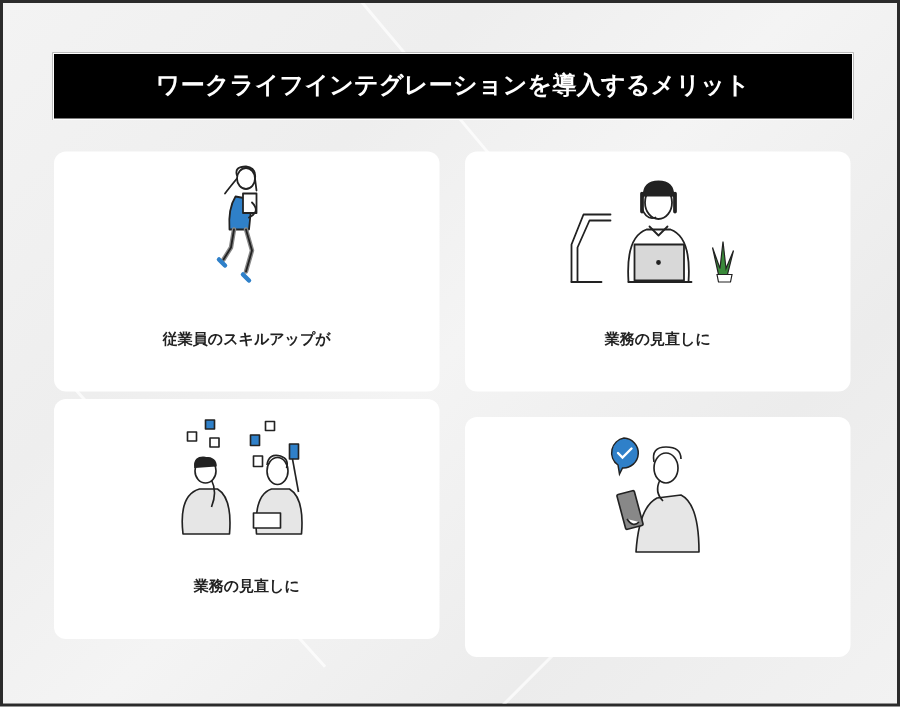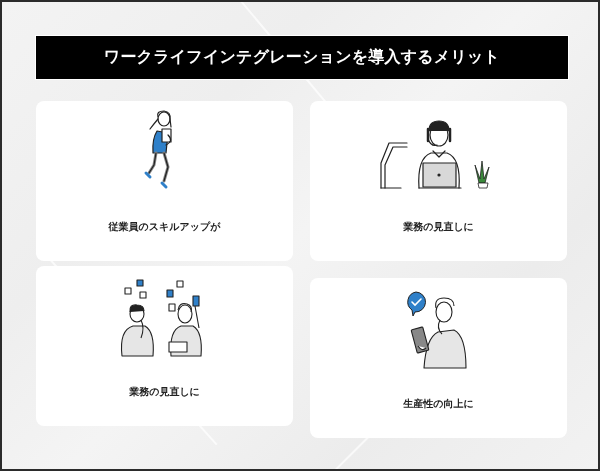--- a/index.html
+++ b/index.html
@@ -148,16 +148,15 @@
           <ellipse cx="40" cy="22" rx="8" ry="10" fill="#fff"></ellipse>
           <path d="M32 18 Q30 8 40 8 Q50 8 50 16"></path>
           <path d="M20 78 Q22 48 34 42 L50 40 Q62 46 62 78 Z" fill="#e6e6e6"></path>
           <path d="M36 30 Q32 38 38 44"></path>
           <rect x="10" y="38" width="12" height="24" rx="1" fill="#888" transform="rotate(-15 16 50)"></rect>
           <path d="M14 56 Q18 62 22 58" fill="#fff"></path>
         </g>
       </svg>
     </div>
     <div class="label">
-      <span>生産性の向上に</span>
     </div>
   </div>
 </div>
 
 </body></html>

